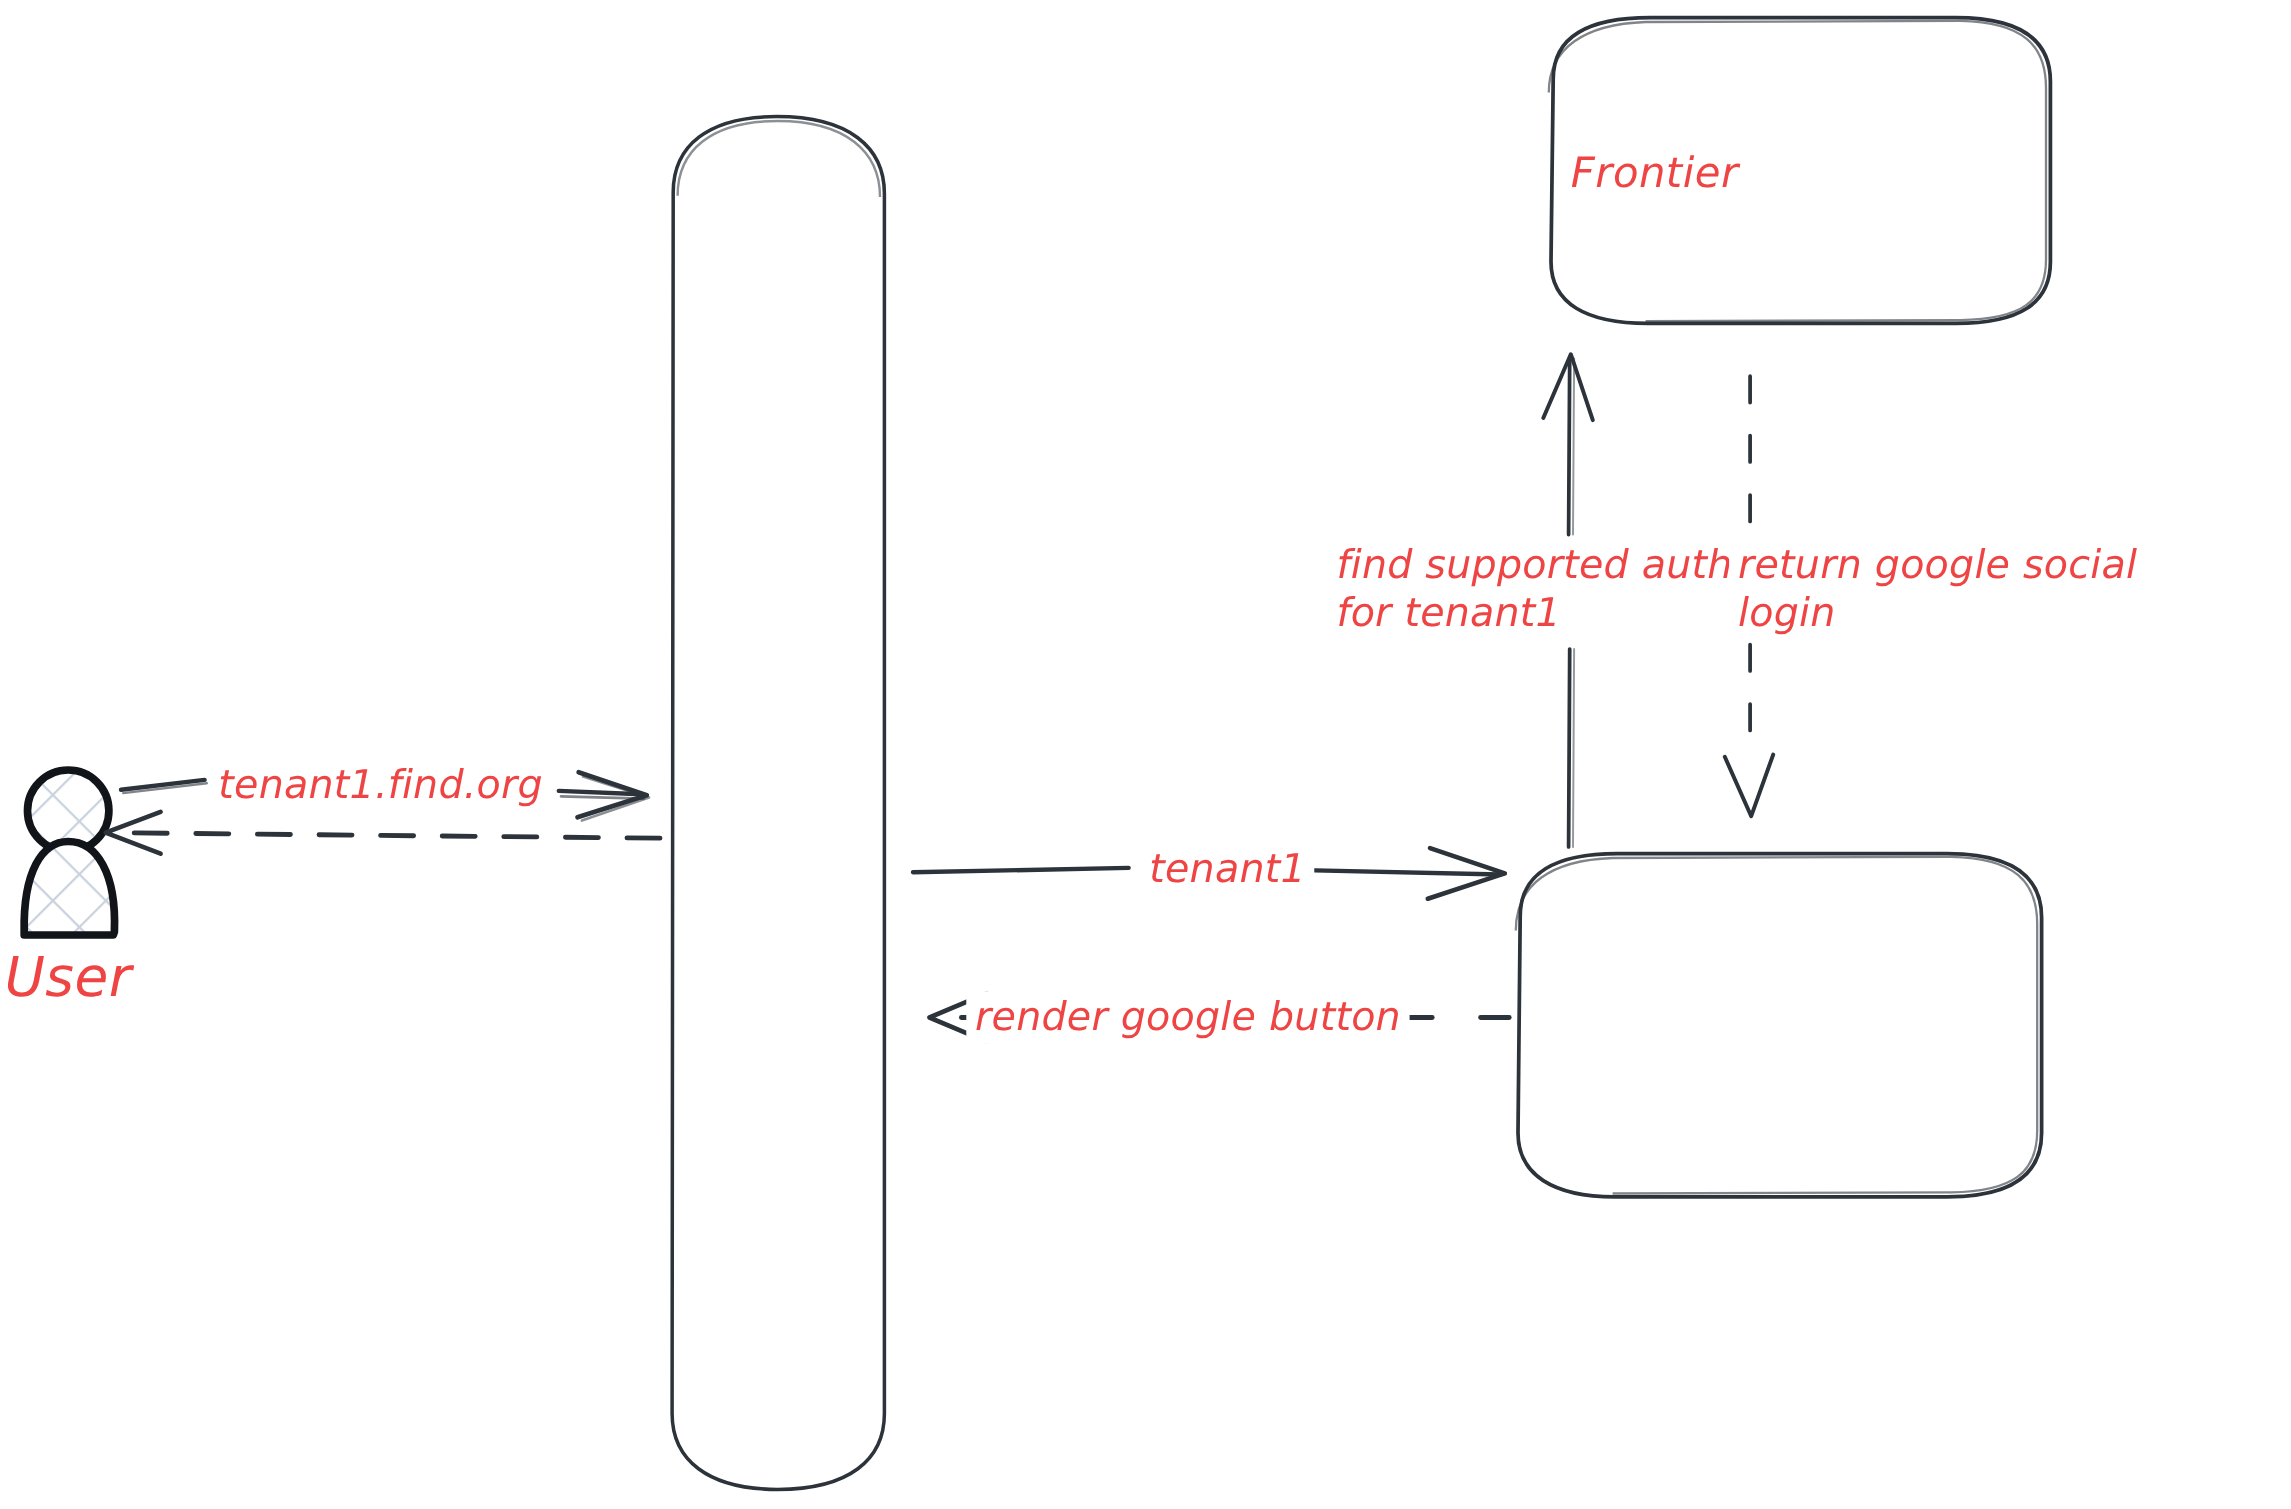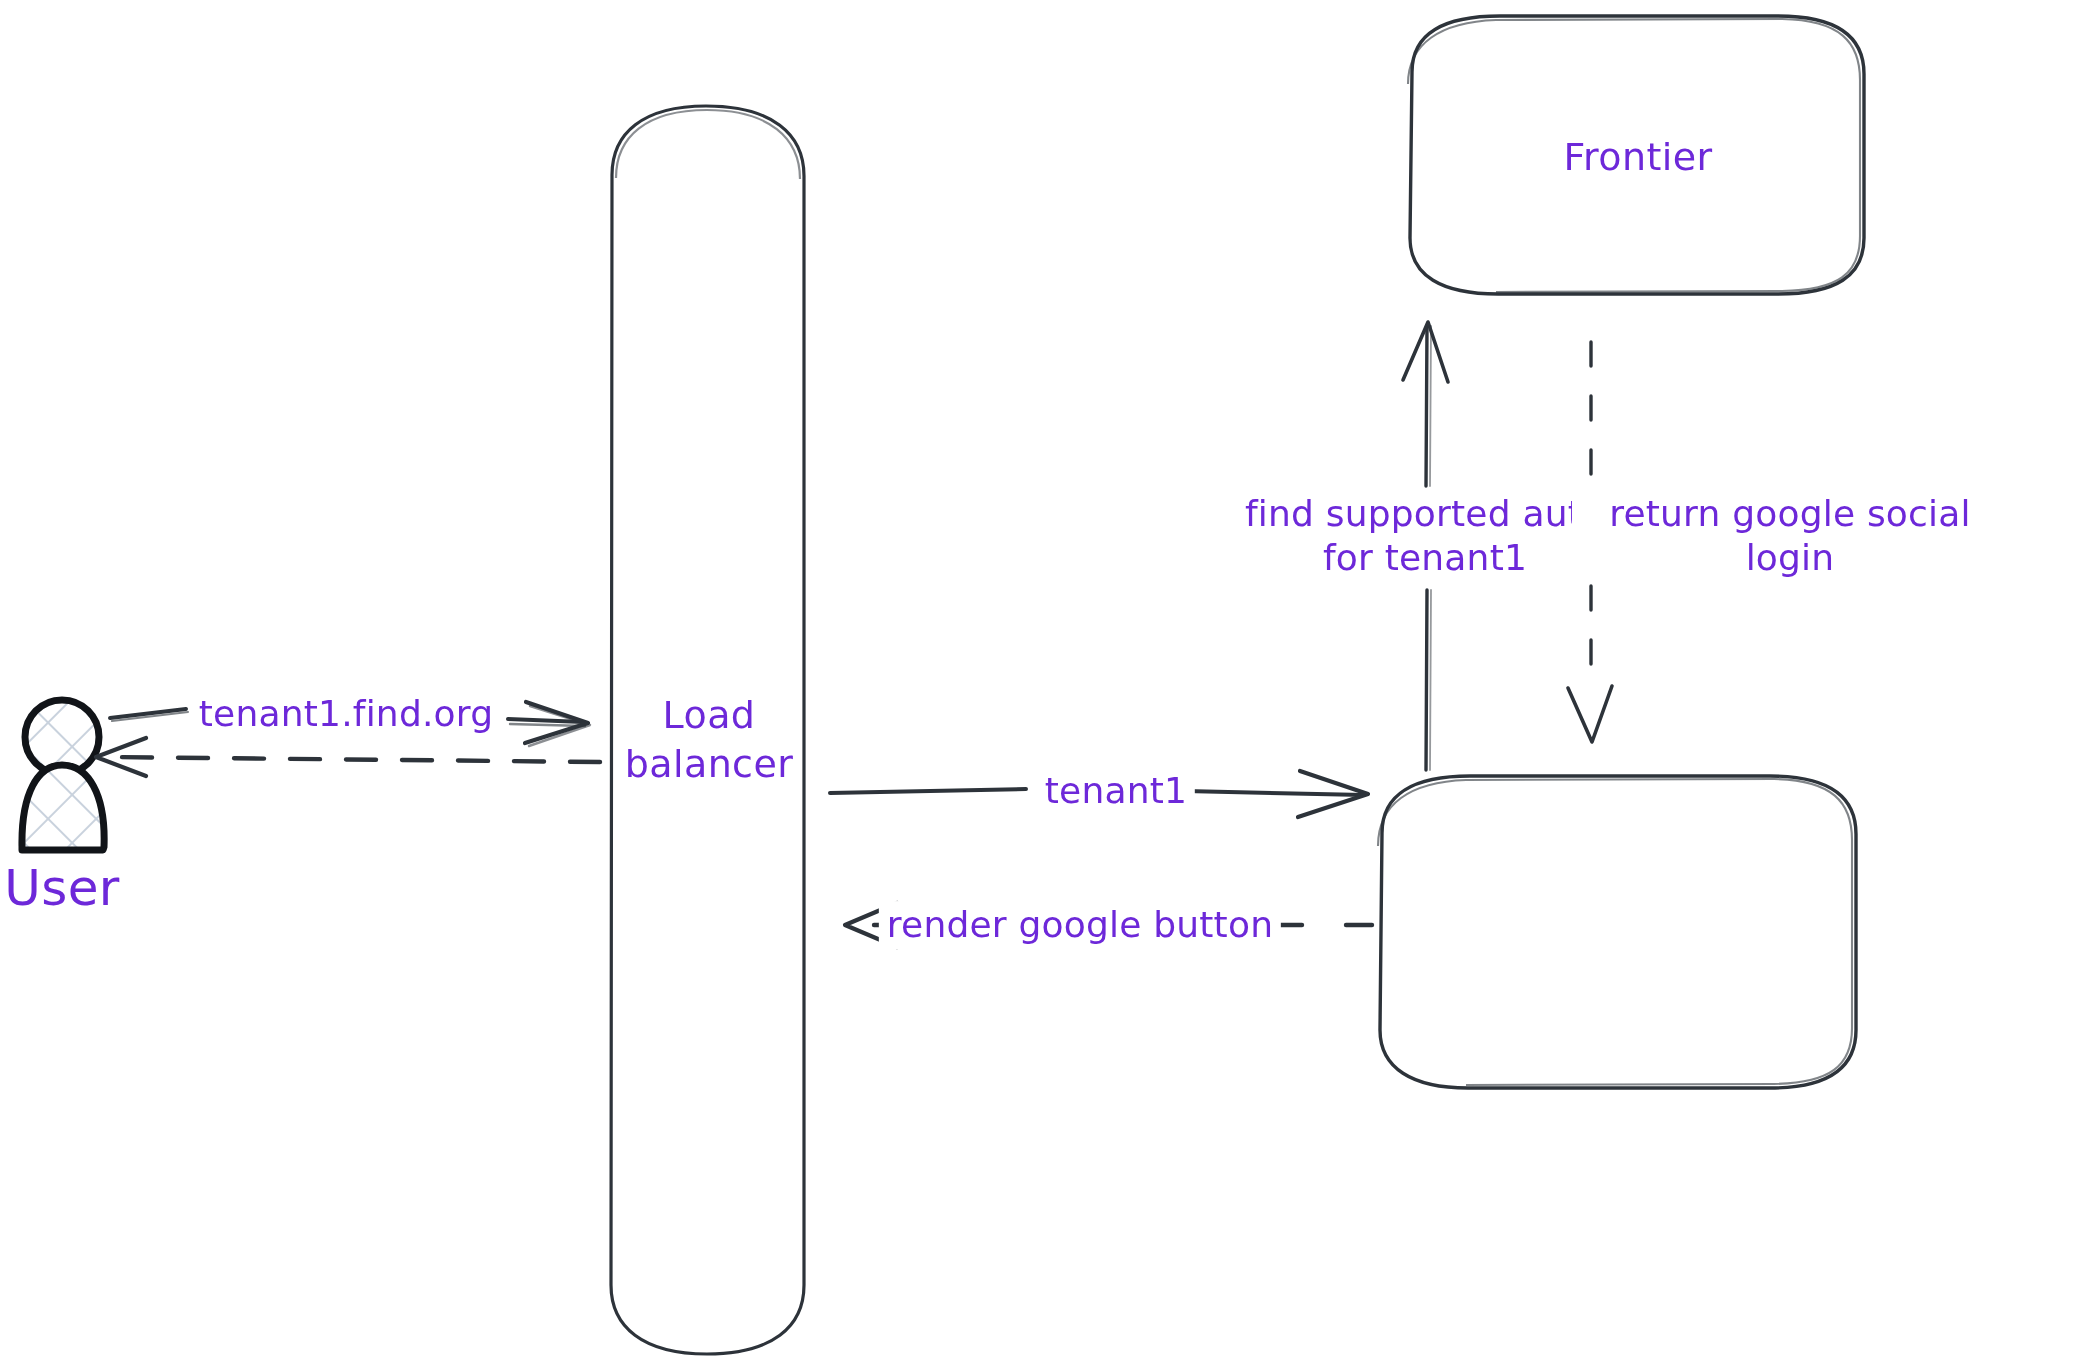--- a/index.html
+++ b/index.html
@@ -22,25 +22,25 @@
   }
   #diagram-svg {
     position: absolute;
     top: 0;
     left: 0;
     width: 2083px;
     height: 1372px;
   }
   .node-label, .edge-label, .actor-label {
     position: absolute;
-    color: #6d28d9;
+    color: #ef4444;
     font-family: "DejaVu Sans", sans-serif;
-    text-align: center;
     white-space: pre-line;
     pointer-events: none;
+    font-style: italic;
   }
   .node-label {
     font-size: 38px;
     line-height: 1.30;
     letter-spacing: 0.4px;
   }
   .edge-label {
     font-size: 36px;
     line-height: 1.22;
     letter-spacing: 0.2px;
@@ -136,22 +136,20 @@
 
     <g>
       <path d="M 1591 342 L 1591 488" fill="none" stroke="#2d333a" stroke-width="3.4" stroke-linecap="round" stroke-dasharray="24 30"></path>
       <path d="M 1591 586 L 1591 682" fill="none" stroke="#2d333a" stroke-width="3.4" stroke-linecap="round" stroke-dasharray="24 30"></path>
       <path d="M 1568 688 L 1592 742 L 1612 686" fill="none" stroke="#2d333a" stroke-width="3.6" stroke-linecap="round" stroke-linejoin="round"></path>
     </g>
   </svg>
 
   <div class="actor-label lbl-center" style="left:62px; top:888px;">User</div>
 
-  <div class="node-label lbl-center" style="left:709px; top:740px; width:210px;">Load
-balancer</div>
 
   <div class="node-label lbl-center" style="left:1638px; top:158px; width:420px;">Frontier</div>
 
 
   <div class="edge-label edge-label-bg lbl-center" style="left:346px; top:714px;">tenant1.find.org</div>
 
   <div class="edge-label edge-label-bg lbl-center" style="left:1116px; top:791px;">tenant1</div>
 
   <div class="edge-label edge-label-bg lbl-center" style="left:1080px; top:925px;">render google button</div>
 

